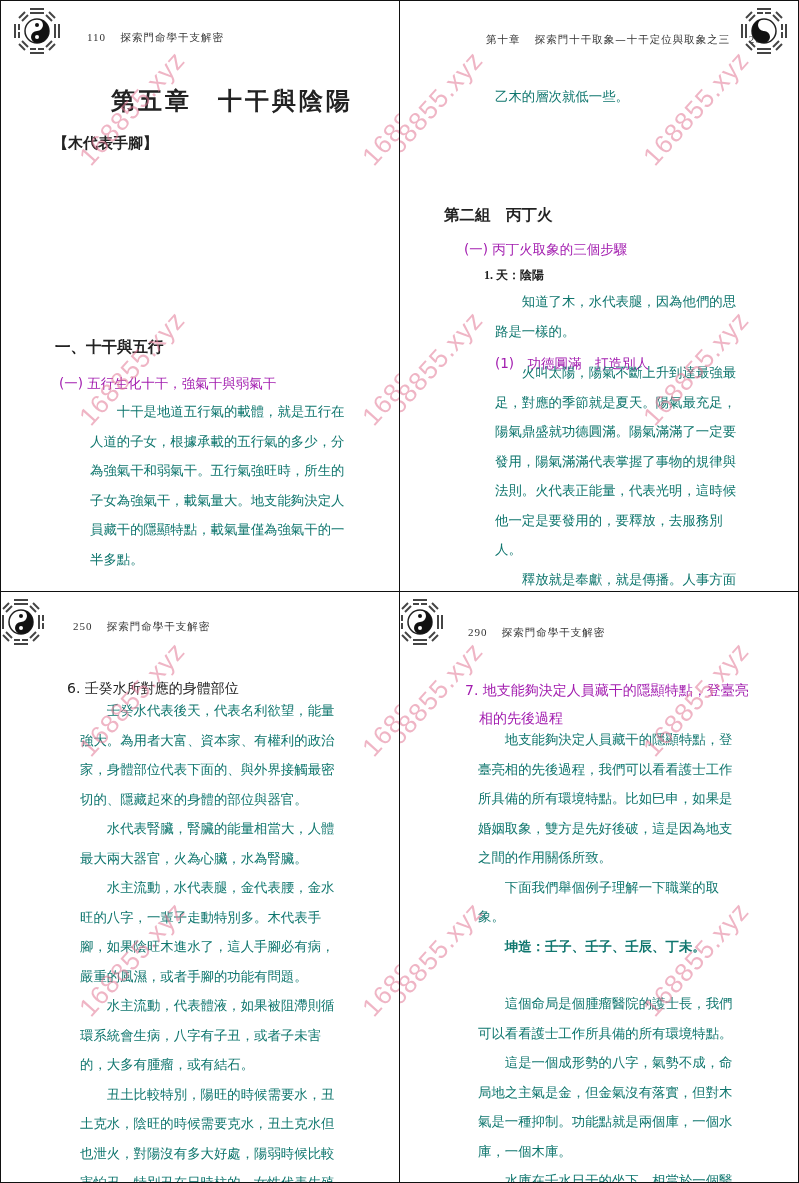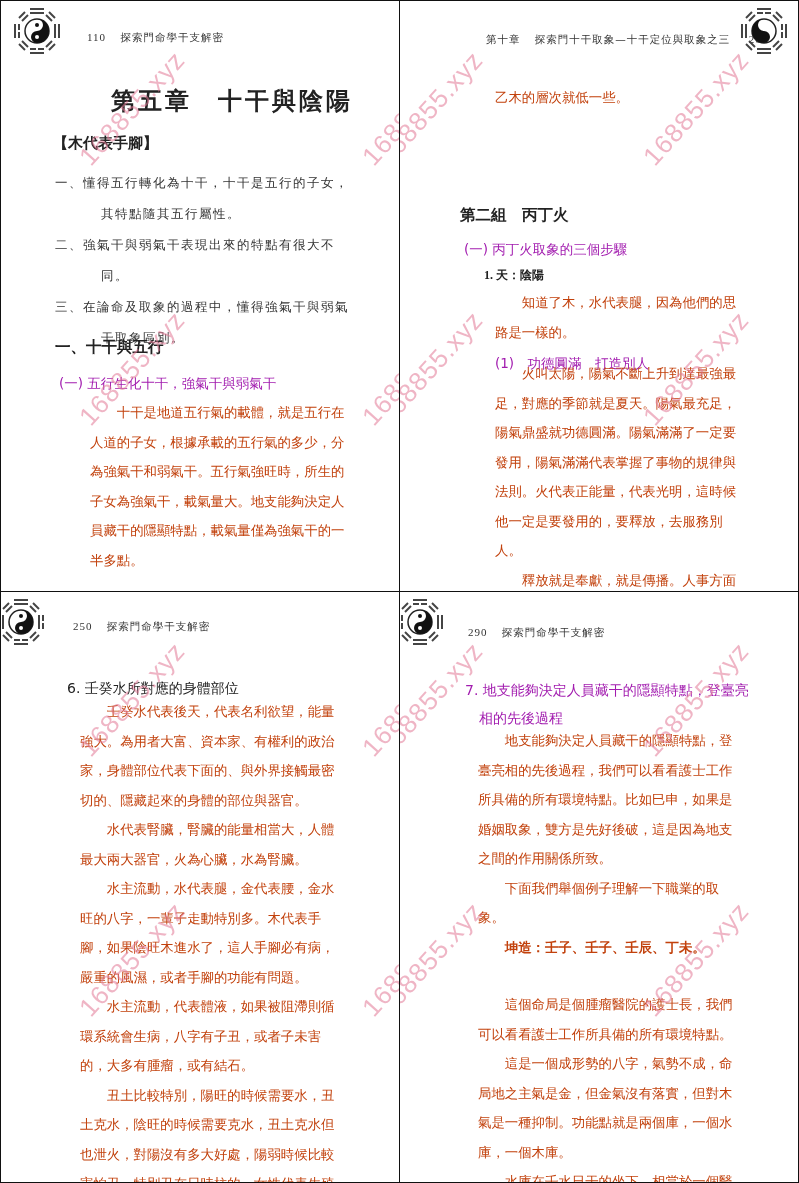--- a/index.html
+++ b/index.html
@@ -26,21 +26,21 @@
 
   .box-heading { position: absolute; font-size: 15px; font-weight: bold; color: #222; white-space: nowrap; }
   .outline { position: absolute; font-family: "DejaVu Serif", "Liberation Serif", serif; font-size: 12.5px; color: #333; line-height: 31px; letter-spacing: 1.5px; }
   .outline .item { padding-left: 46px; text-indent: -46px; }
 
   .sec-h { position: absolute; font-size: 15.5px; font-weight: bold; color: #222; white-space: nowrap; }
   .sub-h { position: absolute; font-size: 13.5px; color: #a21caf; white-space: nowrap; }
   .sub-h-b { position: absolute; font-size: 13.5px; font-weight: bold; color: #222; white-space: nowrap; }
   .step-h { position: absolute; font-family: "Liberation Serif", "DejaVu Serif", serif; font-size: 12px; font-weight: bold; color: #222; white-space: nowrap; }
 
-  .body-text { position: absolute; font-family: Liberation Serif, serif; font-size: 13.4px; color: #c2410c; line-height: 29.5px; }
+  .body-text { position: absolute; font-family: Liberation Mono, monospace; font-size: 13.4px; color: #0f766e; line-height: 29.5px; }
   .body-text p { margin: 0; }
   .ind { text-indent: 2em; }
   .bold { font-weight: bold; }
   .spacer { height: 28px; }
 
   .wm { position: absolute; font-family: "Liberation Sans", sans-serif; font-size: 26px; color: rgba(226, 120, 150, 0.55);
         transform: rotate(-48deg); transform-origin: left bottom; white-space: nowrap; letter-spacing: 1px; pointer-events: none; }
 </style>
 </head>
 <body>
@@ -79,25 +79,20 @@
     </svg>
   </div>
   <div class="running" style="left:86px; top:30px;">
     <span class="num">110</span>
     <span>探索門命學干支解密</span>
   </div>
   <div class="chapter-title" style="left:110px; top:84px;">
     <span>第五章</span><span class="gap"></span><span>十干與陰陽</span>
   </div>
   <div class="box-heading" style="left:52px; top:133px;">【木代表手腳】</div>
-  <div class="outline" style="left:54px; top:166px; width:300px;">
-    <div class="item">一、懂得五行轉化為十干，十干是五行的子女，其特點隨其五行屬性。</div>
-    <div class="item">二、強氣干與弱氣干表現出來的特點有很大不同。</div>
-    <div class="item">三、在論命及取象的過程中，懂得強氣干與弱氣干取象區別。</div>
-  </div>
   <div class="sec-h" style="left:54px; top:336px;">一、十干與五行</div>
   <div class="sub-h" style="left:58px; top:374px;">(一) 五行生化十干，強氣干與弱氣干</div>
   <div class="body-text" style="left:89px; top:397px; width:262px;">
     <p class="ind">十干是地道五行氣的載體，就是五行在人道的子女，根據承載的五行氣的多少，分為強氣干和弱氣干。五行氣強旺時，所生的子女為強氣干，載氣量大。地支能夠決定人員藏干的隱顯特點，載氣量僅為強氣干的一半多點。</p>
   </div>
   <div class="wm" style="left:95px; top:140px;">168855.xyz</div>
   <div class="wm" style="left:95px; top:400px;">168855.xyz</div>
   <div class="wm" style="left:378px; top:140px;">168855.xyz</div>
   <div class="wm" style="left:378px; top:400px;">168855.xyz</div>
 </section>
@@ -132,21 +127,21 @@
       </g>
       <circle cx="26" cy="26" r="12" fill="#fff" stroke="#222" stroke-width="1.5"></circle>
       <path d="M26 14 A12 12 0 0 0 26 38 A6 6 0 0 0 26 26 A6 6 0 0 1 26 14 Z" fill="#111"></path>
       <circle cx="26" cy="20" r="2" fill="#fff"></circle>
         <circle cx="26" cy="32" r="2" fill="#111"></circle>
     </svg>
   </div>
   <div class="body-text" style="left:95px; top:82px; width:248px;">
     <p>乙木的層次就低一些。</p>
   </div>
-  <div class="sec-h" style="left:60px; top:204px;">第二組　丙丁火</div>
+  <div class="sec-h" style="left:44px; top:204px;">第二組　丙丁火</div>
   <div class="sub-h" style="left:64px; top:240px;">(一) 丙丁火取象的三個步驟</div>
   <div class="step-h" style="left:84px; top:266px;">1. 天：陰陽</div>
   <div class="body-text" style="left:95px; top:287px; width:248px;">
     <p class="ind">知道了木，水代表腿，因為他們的思路是一樣的。</p>
   </div>
   <div class="sub-h" style="left:95px; top:354px;">(1)　功德圓滿　打造別人</div>
   <div class="body-text" style="left:95px; top:358px; width:248px;">
     <p class="ind">火叫太陽，陽氣不斷上升到達最強最足，對應的季節就是夏天。陽氣最充足，陽氣鼎盛就功德圓滿。陽氣滿滿了一定要發用，陽氣滿滿代表掌握了事物的規律與法則。火代表正能量，代表光明，這時候他一定是要發用的，要釋放，去服務別人。</p>
     <p class="ind">釋放就是奉獻，就是傳播。人事方面就要</p>
   </div>

